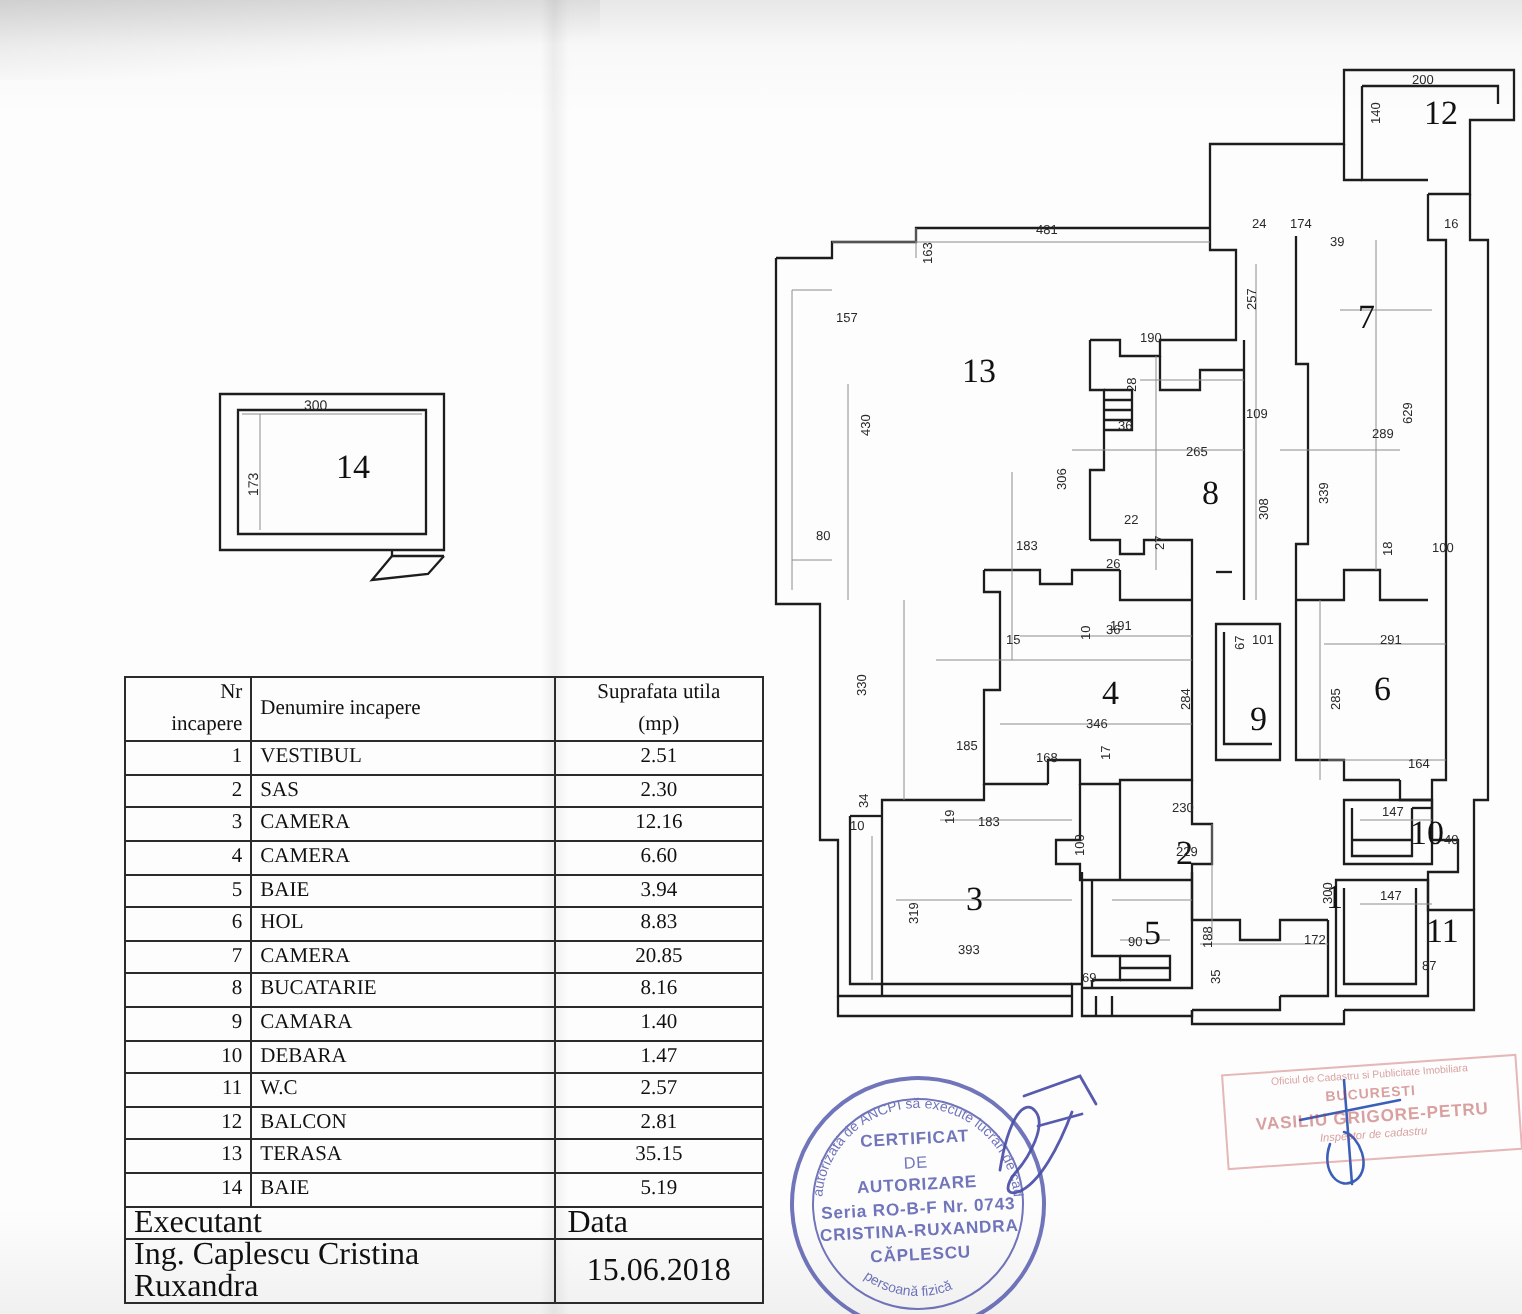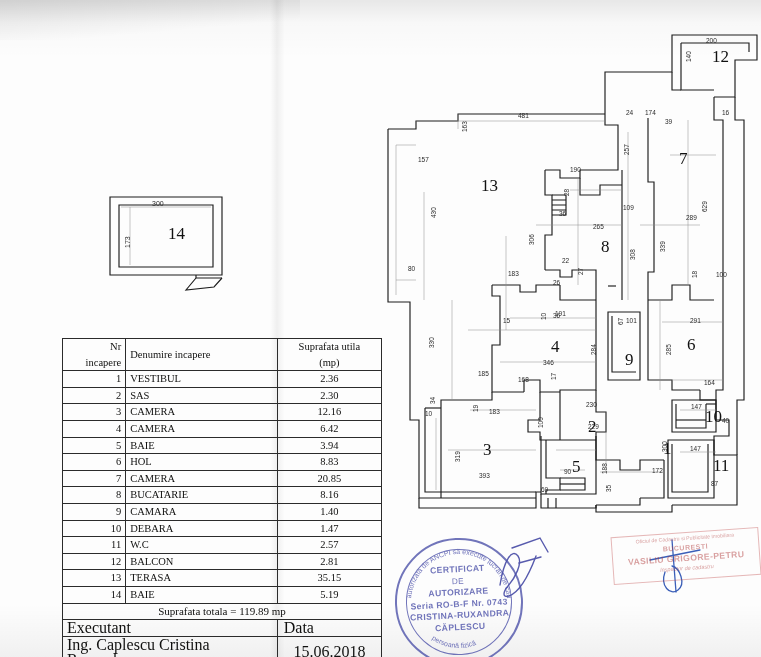--- a/index.html
+++ b/index.html
@@ -327,36 +327,36 @@
           <td class="c-area hdr-nr">
             <span>Suprafata utila</span><br>
             <span>(mp)</span>
           </td>
         </tr>
       </thead>
       <tbody>
         <tr>
             <td class="c-nr">1</td>
             <td class="c-name">VESTIBUL</td>
-            <td class="c-area">2.36</td>
+            <td class="c-area">2.51</td>
           </tr>
         <tr>
             <td class="c-nr">2</td>
             <td class="c-name">SAS</td>
             <td class="c-area">2.30</td>
           </tr>
         <tr>
             <td class="c-nr">3</td>
             <td class="c-name">CAMERA</td>
             <td class="c-area">12.16</td>
           </tr>
         <tr>
             <td class="c-nr">4</td>
             <td class="c-name">CAMERA</td>
-            <td class="c-area">6.42</td>
+            <td class="c-area">6.60</td>
           </tr>
         <tr>
             <td class="c-nr">5</td>
             <td class="c-name">BAIE</td>
             <td class="c-area">3.94</td>
           </tr>
         <tr>
             <td class="c-nr">6</td>
             <td class="c-name">HOL</td>
             <td class="c-area">8.83</td>
@@ -393,23 +393,20 @@
           </tr>
         <tr>
             <td class="c-nr">13</td>
             <td class="c-name">TERASA</td>
             <td class="c-area">35.15</td>
           </tr>
         <tr>
             <td class="c-nr">14</td>
             <td class="c-name">BAIE</td>
             <td class="c-area">5.19</td>
-          </tr>
-        <tr class="sum-row">
-            <td colspan="3">Suprafata totala = 119.89 mp</td>
           </tr>
         <tr class="foot">
           <td colspan="2">Executant</td>
           <td class="right">Data</td>
         </tr>
         <tr class="foot">
           <td colspan="2">Ing. Caplescu Cristina Ruxandra</td>
           <td class="datec">15.06.2018</td>
         </tr>
 

